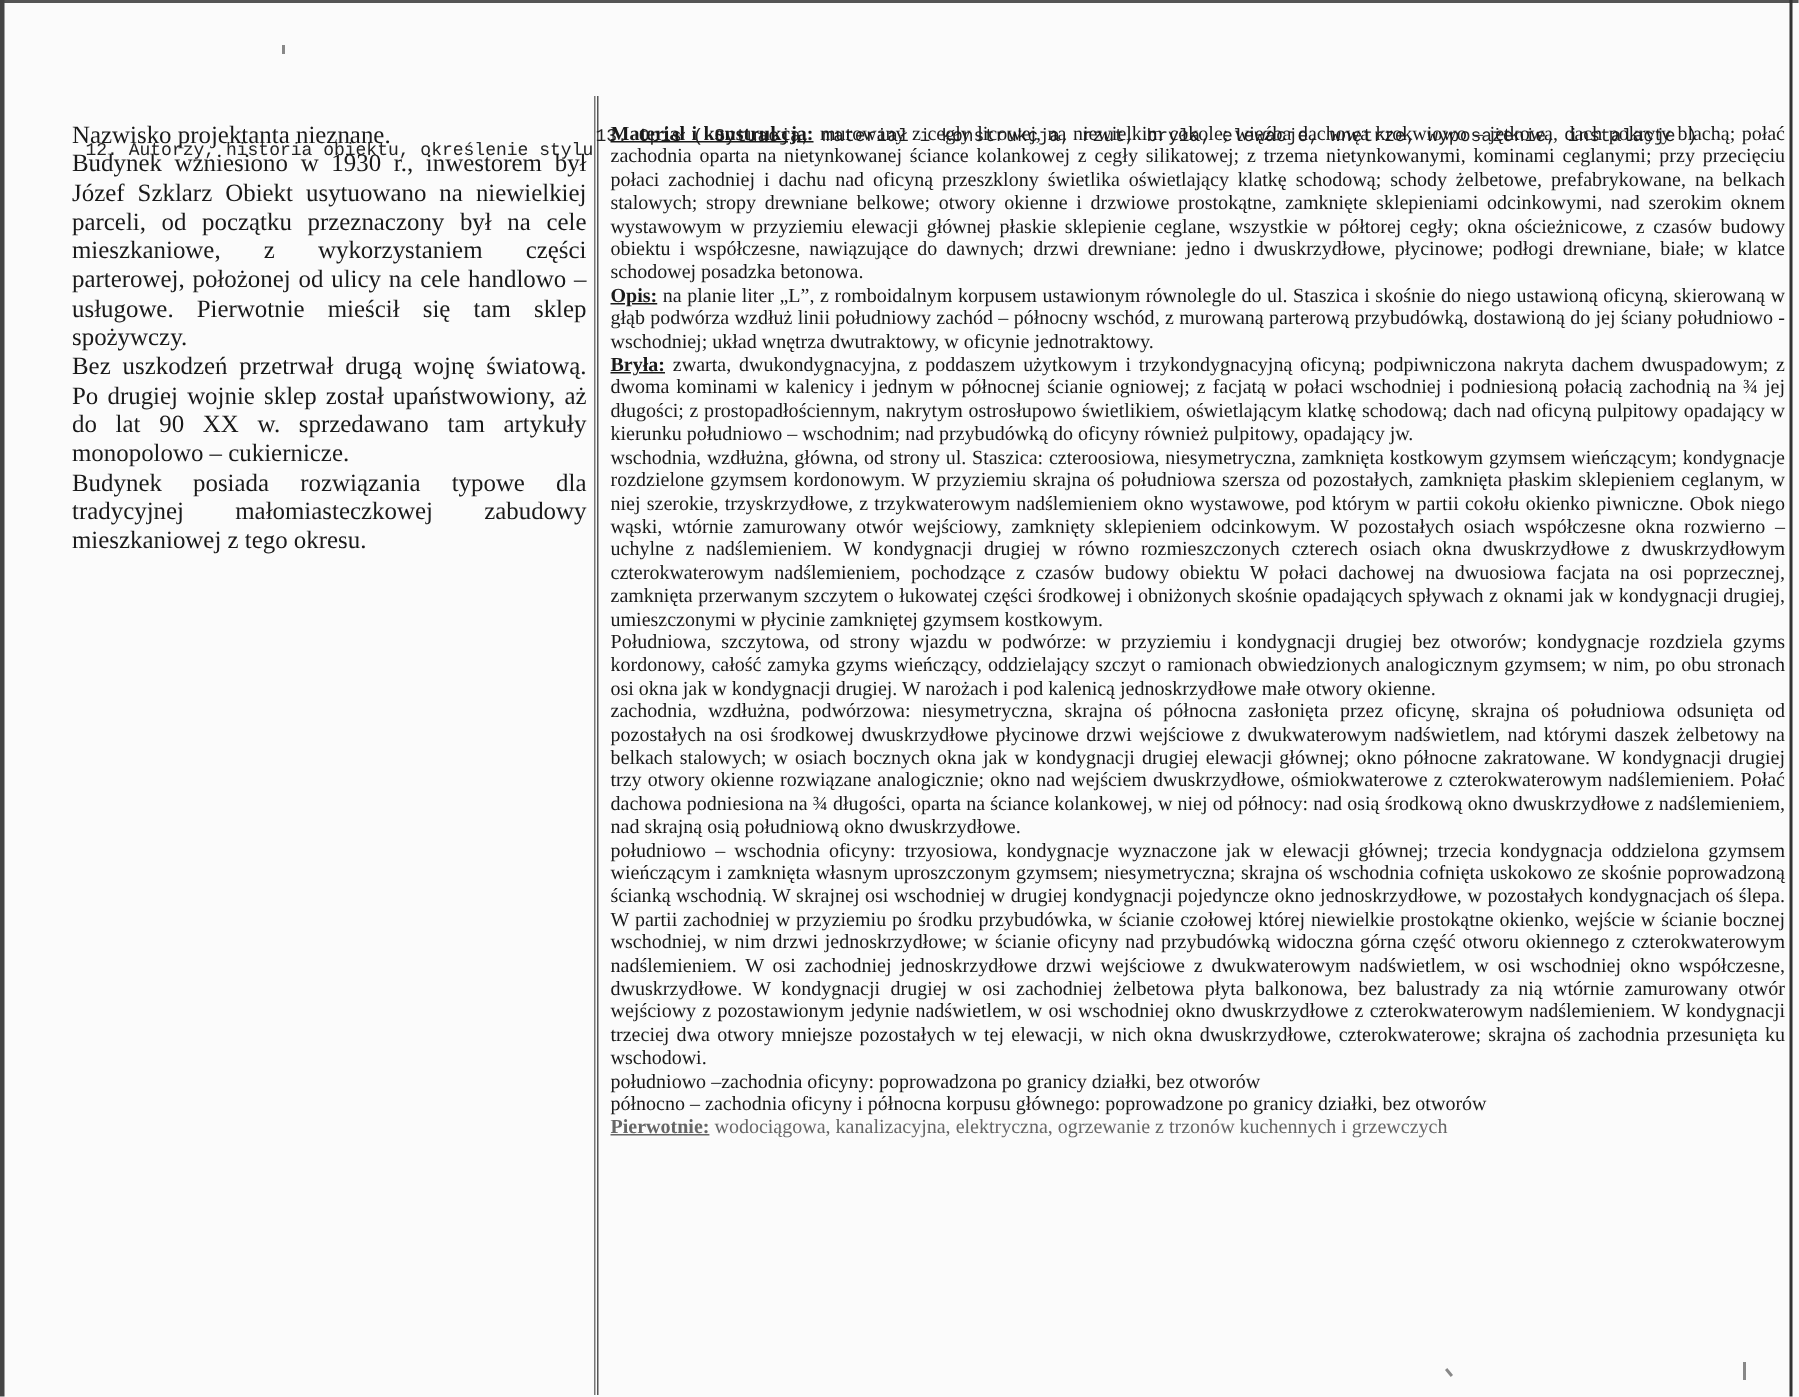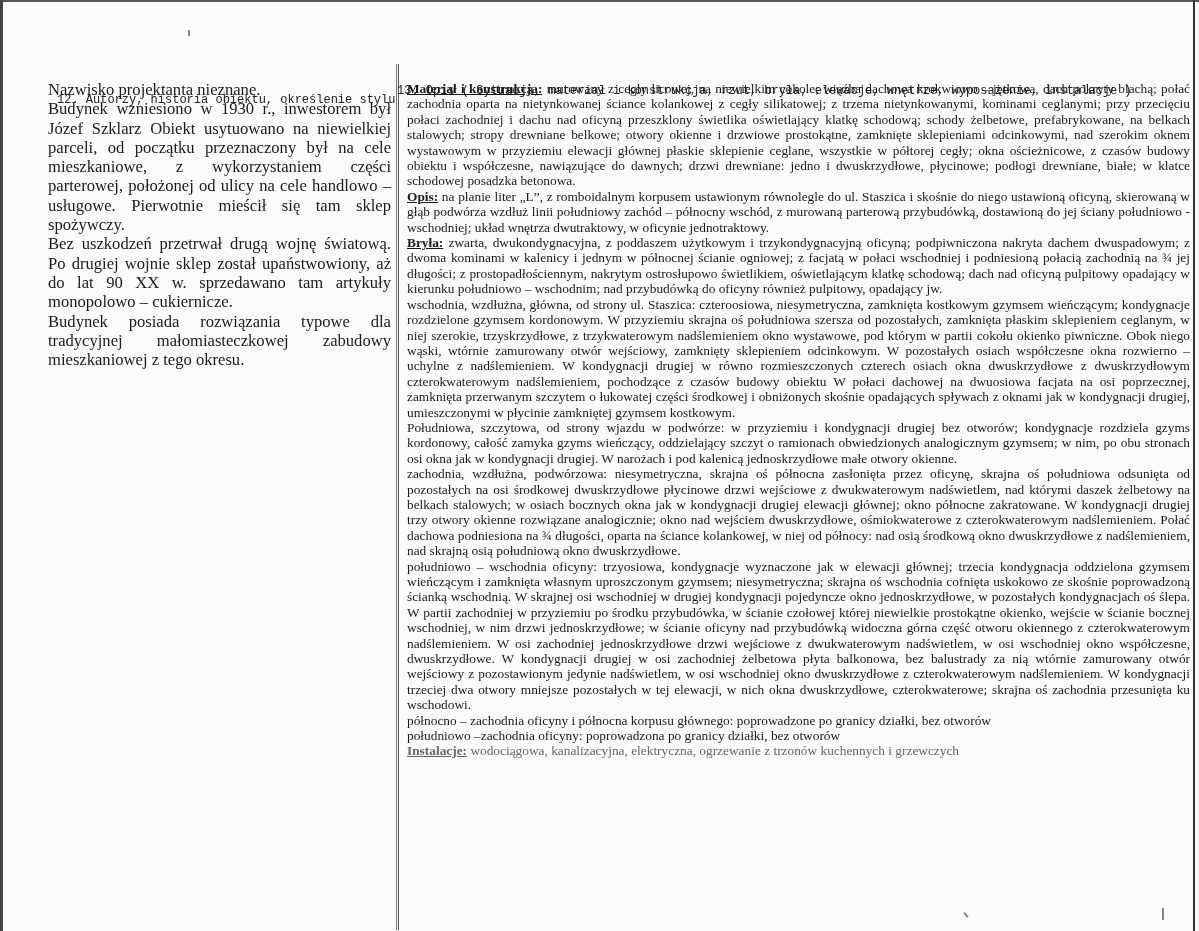--- a/index.html
+++ b/index.html
@@ -66,16 +66,16 @@
 </div>
 
 <div id="right-text">
   <p><span class="u">Materiał i konstrukcja:</span><span> murowany z cegły licowej, na niewielkim cokole;  więźba dachowa krokwiowo – jętkowa, dach pokryty blachą; połać zachodnia  oparta na nietynkowanej ściance kolankowej z cegły silikatowej; z trzema nietynkowanymi, kominami ceglanymi; przy przecięciu połaci zachodniej i dachu nad  oficyną przeszklony świetlika oświetlający klatkę schodową; schody żelbetowe, prefabrykowane, na belkach stalowych; stropy drewniane  belkowe; otwory okienne i drzwiowe prostokątne, zamknięte sklepieniami odcinkowymi, nad szerokim oknem wystawowym w przyziemiu elewacji głównej płaskie sklepienie ceglane, wszystkie w półtorej cegły; okna ościeżnicowe, z czasów budowy obiektu i współczesne, nawiązujące do dawnych; drzwi drewniane: jedno i dwuskrzydłowe, płycinowe; podłogi drewniane, białe; w klatce schodowej posadzka betonowa.</span></p>
   <p><span class="u">Opis:</span><span> na planie liter „L”, z romboidalnym korpusem ustawionym równolegle do ul. Staszica i skośnie do niego ustawioną oficyną, skierowaną w głąb podwórza wzdłuż linii południowy zachód – północny wschód, z murowaną parterową przybudówką, dostawioną do jej ściany południowo - wschodniej; układ wnętrza dwutraktowy, w oficynie jednotraktowy.</span></p>
   <p><span class="u">Bryła:</span><span> zwarta, dwukondygnacyjna, z poddaszem użytkowym i trzykondygnacyjną oficyną; podpiwniczona nakryta dachem dwuspadowym; z dwoma kominami w kalenicy i jednym w północnej ścianie ogniowej; z facjatą w połaci wschodniej i podniesioną połacią zachodnią na ¾ jej długości; z prostopadłościennym, nakrytym ostrosłupowo świetlikiem, oświetlającym klatkę schodową; dach nad oficyną pulpitowy opadający w kierunku południowo – wschodnim; nad przybudówką do oficyny również pulpitowy, opadający jw.</span></p>
   <p><span class="b">wschodnia, wzdłużna, główna, od strony ul. Staszica</span><span>: czteroosiowa, niesymetryczna, zamknięta kostkowym gzymsem wieńczącym; kondygnacje rozdzielone gzymsem kordonowym. W przyziemiu skrajna oś południowa szersza od pozostałych, zamknięta płaskim sklepieniem ceglanym, w niej  szerokie, trzyskrzydłowe, z trzykwaterowym nadślemieniem okno wystawowe, pod którym w partii cokołu okienko piwniczne. Obok niego wąski, wtórnie zamurowany otwór wejściowy, zamknięty sklepieniem odcinkowym.  W pozostałych osiach współczesne okna rozwierno – uchylne z nadślemieniem. W kondygnacji drugiej w równo rozmieszczonych czterech osiach okna dwuskrzydłowe z dwuskrzydłowym czterokwaterowym nadślemieniem, pochodzące z czasów budowy obiektu W połaci dachowej na dwuosiowa facjata na osi poprzecznej, zamknięta przerwanym szczytem o łukowatej części środkowej i obniżonych skośnie opadających spływach z oknami jak w kondygnacji drugiej, umieszczonymi w płycinie zamkniętej gzymsem kostkowym.</span></p>
   <p><span class="b">Południowa, szczytowa, od strony wjazdu w podwórze:</span><span> w przyziemiu i kondygnacji drugiej bez otworów; kondygnacje rozdziela gzyms kordonowy, całość zamyka gzyms wieńczący, oddzielający szczyt o ramionach obwiedzionych analogicznym gzymsem; w nim, po obu stronach osi okna jak w kondygnacji drugiej. W narożach i pod kalenicą jednoskrzydłowe małe otwory okienne.</span></p>
   <p><span class="b">zachodnia, wzdłużna, podwórzowa:</span><span> niesymetryczna, skrajna oś północna zasłonięta przez oficynę, skrajna oś południowa odsunięta od pozostałych na osi środkowej dwuskrzydłowe płycinowe drzwi wejściowe z dwukwaterowym nadświetlem, nad którymi daszek żelbetowy na belkach stalowych; w osiach bocznych okna jak w kondygnacji drugiej elewacji głównej; okno północne zakratowane. W kondygnacji drugiej trzy otwory okienne rozwiązane analogicznie; okno nad wejściem dwuskrzydłowe, ośmiokwaterowe z czterokwaterowym nadślemieniem. Połać dachowa podniesiona na ¾ długości, oparta na ściance kolankowej, w niej od północy: nad osią środkową okno dwuskrzydłowe z nadślemieniem, nad skrajną osią południową okno dwuskrzydłowe.</span></p>
   <p><span class="b">południowo – wschodnia oficyny:</span><span> trzyosiowa, kondygnacje wyznaczone jak w elewacji głównej; trzecia kondygnacja oddzielona gzymsem wieńczącym i zamknięta własnym uproszczonym gzymsem; niesymetryczna; skrajna oś wschodnia cofnięta uskokowo ze skośnie poprowadzoną ścianką wschodnią. W skrajnej osi wschodniej w drugiej kondygnacji pojedyncze okno jednoskrzydłowe, w pozostałych kondygnacjach oś ślepa. W partii zachodniej w przyziemiu po środku przybudówka, w ścianie czołowej której niewielkie prostokątne okienko, wejście w ścianie bocznej wschodniej, w nim drzwi jednoskrzydłowe; w ścianie oficyny nad przybudówką widoczna górna część otworu okiennego z czterokwaterowym nadślemieniem. W osi zachodniej jednoskrzydłowe drzwi wejściowe z dwukwaterowym nadświetlem, w osi wschodniej okno współczesne, dwuskrzydłowe. W kondygnacji drugiej w osi zachodniej żelbetowa płyta balkonowa, bez balustrady za nią wtórnie zamurowany otwór wejściowy z pozostawionym jedynie nadświetlem, w osi wschodniej okno dwuskrzydłowe z czterokwaterowym nadślemieniem. W kondygnacji trzeciej dwa otwory mniejsze pozostałych w tej elewacji, w nich okna dwuskrzydłowe, czterokwaterowe; skrajna oś zachodnia przesunięta ku wschodowi.</span></p>
+  <p><span class="b">południowo –zachodnia oficyny:</span><span> poprowadzona po granicy działki, bez otworów</span></p>
   <p><span class="b">północno – zachodnia oficyny i północna korpusu głównego:</span><span> poprowadzone po granicy działki, bez otworów</span></p>
-  <p><span class="b">południowo –zachodnia oficyny:</span><span> poprowadzona po granicy działki, bez otworów</span></p>
-  <p class="faded"><span class="u">Instalacje:</span><span> wodociągowa, kanalizacyjna, elektryczna, ogrzewanie z trzonów kuchennych i grzewczych</span></p>
+  <p class="faded"><span class="u">Pierwotnie:</span><span> wodociągowa, kanalizacyjna, elektryczna, ogrzewanie z trzonów kuchennych i grzewczych</span></p>
 </div>
 
 </body></html>

